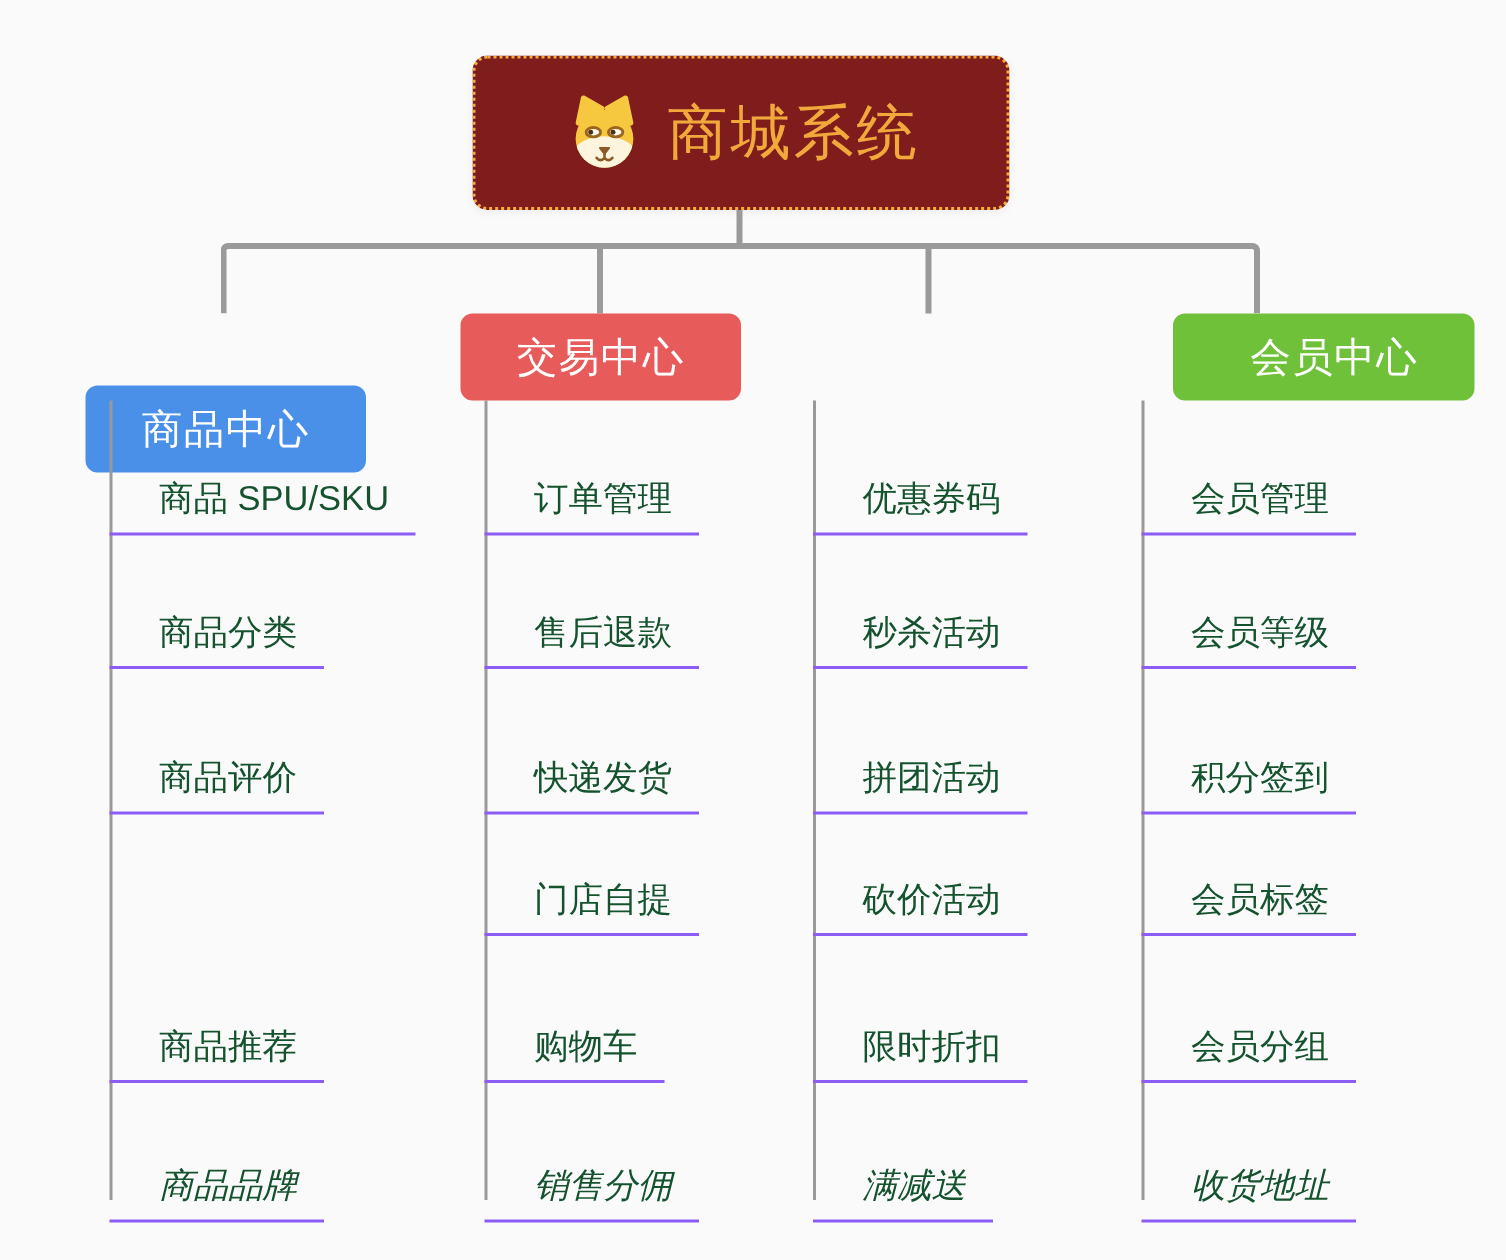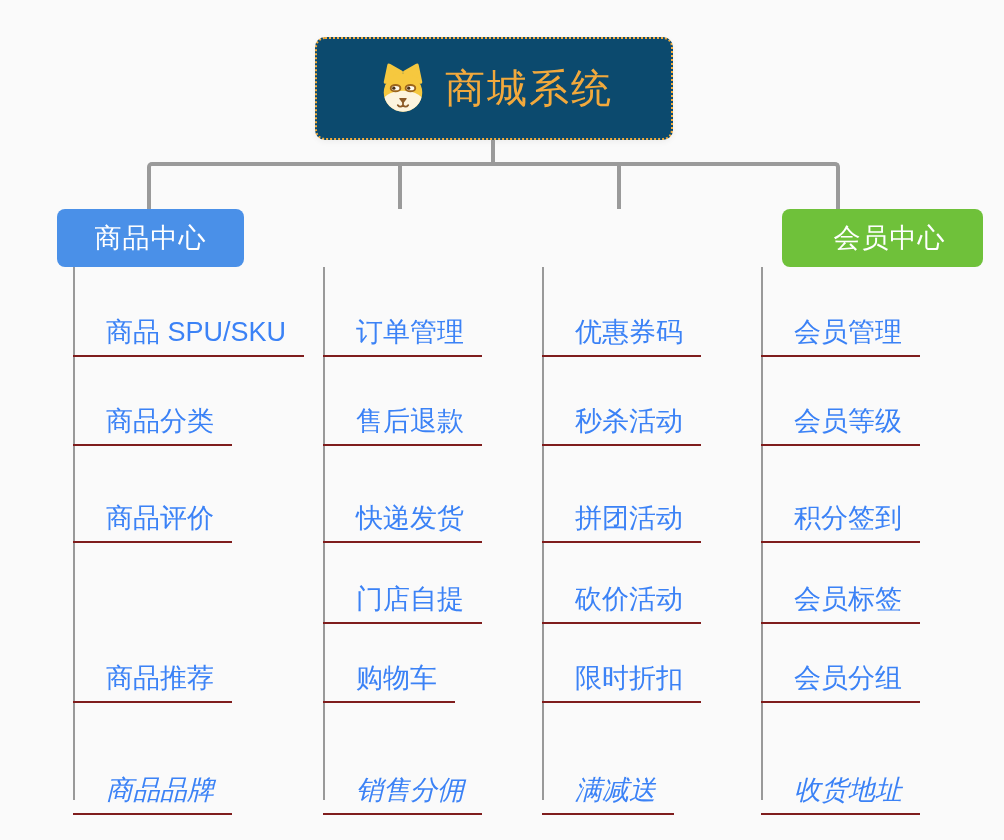--- a/index.html
+++ b/index.html
@@ -13,21 +13,21 @@
     height:840px;
     background:#fafafa;
     overflow:hidden;
   }
 
   
   .root-node{
     position:absolute;
     left:315px; top:37px;
     width:358px; height:103px;
-    background:#0c4a6e;
+    background:#7f1d1d;
     border:2px dotted #f3ac3d;
     border-radius:10px;
     box-sizing:border-box;
     display:flex;
     align-items:center;
     justify-content:center;
     gap:14px;
     box-shadow:0 2px 6px rgba(0,0,0,0.05);
     cursor:pointer;
   }
@@ -92,32 +92,32 @@
     left:16px;top:0;
     width:2px;height:533px;
     background:#999999;
   }
   .leaf{
     position:absolute;
     left:16px;
     height:36px;
     line-height:34px;
     padding:0 18px 4px 33px;
-    border-bottom:2px solid #7f1d1d;
-    font-size:27px;
-    color:#3b82f6;
+    border-bottom:2px solid #8b5cf6;
+    font-size:23px;
+    color:#14532d;
     white-space:nowrap;
     display:inline-block;
     cursor:pointer;
   }
   .leaf-0{top:48px;}
   .leaf-1{top:137px;}
   .leaf-2{top:234px;}
   .leaf-3{top:315px;}
-  .leaf-4{top:394px;}
+  .leaf-4{top:413px;}
   .leaf-5{top:506px;font-style:italic;}
 </style>
 </head>
 <body>
 
 <div class="canvas">
 
   <div class="root-node" style="border-color: rgb(243, 172, 61);">
     <span class="root-icon">
       <svg viewBox="0 0 64 64" width="56" height="56">
@@ -141,21 +141,22 @@
       </svg>
     </span>
     <span class="root-title" style="color: rgb(242, 169, 60);">商城系统</span>
   </div>
 
   <div class="conn conn-stub"></div>
   <div class="conn-bus"></div>
   <div class="conn conn-drop-2"></div>
   <div class="conn conn-drop-3"></div>
 
-  <div class="branch-box branch-1" style="background-color: rgb(74, 144, 232);">商品中心</div>
+  <div class="branch-box branch-1" style="background-color: rgb(74, 144, 232); margin-top: 48px;">商品中心</div>
+  <div class="branch-box branch-2" style="background-color: rgb(232, 91, 91);">交易中心</div>
   <div class="branch-box branch-4" style="background-color: rgb(111, 193, 58);">会员中心</div>
 
   <div class="column col-1">
     <div class="rail"></div>
     <div class="leaf leaf-0">商品 SPU/SKU</div>
     <div class="leaf leaf-1">商品分类</div>
     <div class="leaf leaf-2">商品评价</div>
     <div class="leaf leaf-4">商品推荐</div>
     <div class="leaf leaf-5">商品品牌</div>
   </div>

